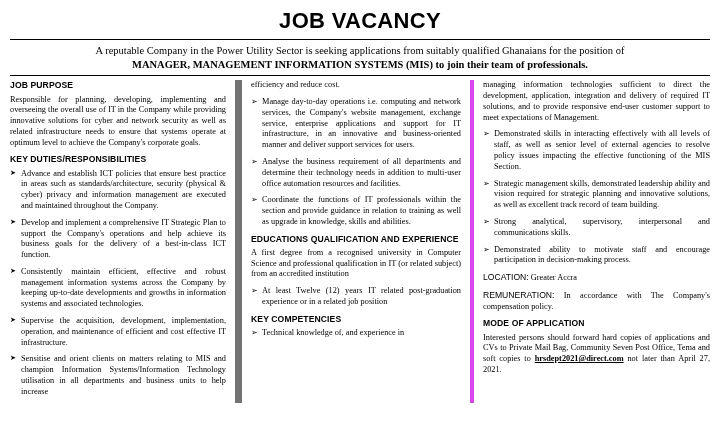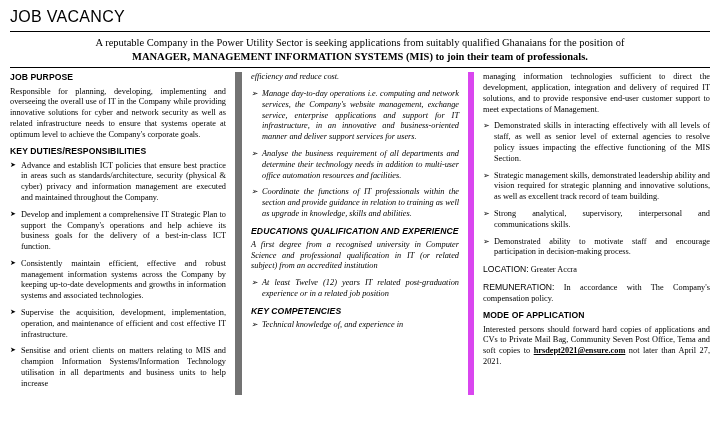--- a/index.html
+++ b/index.html
@@ -16,23 +16,24 @@
   }
   .page {
     position: relative;
     width: 720px;
     height: 442px;
     box-sizing: border-box;
     padding: 6px 10px 4px 10px;
     background: #ffffff;
   }
   .title {
+    text-align: center;
     font-family: "Liberation Sans", sans-serif;
-    font-weight: normal;
-    font-size: 16px;
+    font-weight: bold;
+    font-size: 22px;
     letter-spacing: 0.3px;
     margin: 2px 0 5px 0;
   }
   .rule {
     border: none;
     border-top: 1px solid #000;
     margin: 3px 0 4px 0;
   }
   .intro {
     text-align: center;
@@ -49,21 +50,21 @@
     gap: 0;
     margin-top: 3px;
   }
   .col {
     box-sizing: border-box;
     font-size: 8.3px;
     line-height: 1.3;
     text-align: justify;
   }
   .col1 { width: 232px; padding-right: 9px; border-right: 7px solid #737373; }
-  .col2 { width: 232px; padding: 0 9px; border-right: 6px solid #d946ef; font-style: italic; }
+  .col2 { width: 232px; padding: 0 9px; border-right: 4px solid #d946ef; }
   .col3 { width: 236px; padding-left: 9px; }
   .head {
     font-family: "Liberation Sans", sans-serif;
     font-weight: bold;
     font-size: 8.6px;
     margin: 0 0 3px 0;
     letter-spacing: 0.1px;
   }
   p.body {
     margin: 0 0 6px 0;
@@ -171,18 +172,18 @@
       <p class="kv">
         <span class="label">LOCATION:</span><span> Greater Accra</span>
       </p>
 
       <p class="kv">
         <span class="label">REMUNERATION:</span><span> In accordance with The Company's compensation policy.</span>
       </p>
 
       <div class="head">MODE OF APPLICATION</div>
       <p class="body">
-        <span>Interested persons should forward hard copies of applications and CVs to Private Mail Bag, Community Seven Post Office, Tema and soft copies to </span><span class="email">hrsdept2021@ensure.com</span><span> not later than April 27, 2021.</span>
+        <span>Interested persons should forward hard copies of applications and CVs to Private Mail Bag, Community Seven Post Office, Tema and soft copies to </span><span class="email">hrsdept2021@direct.com</span><span> not later than April 27, 2021.</span>
       </p>
     </div>
 
   </div>
 </div>
 
 </body></html>

